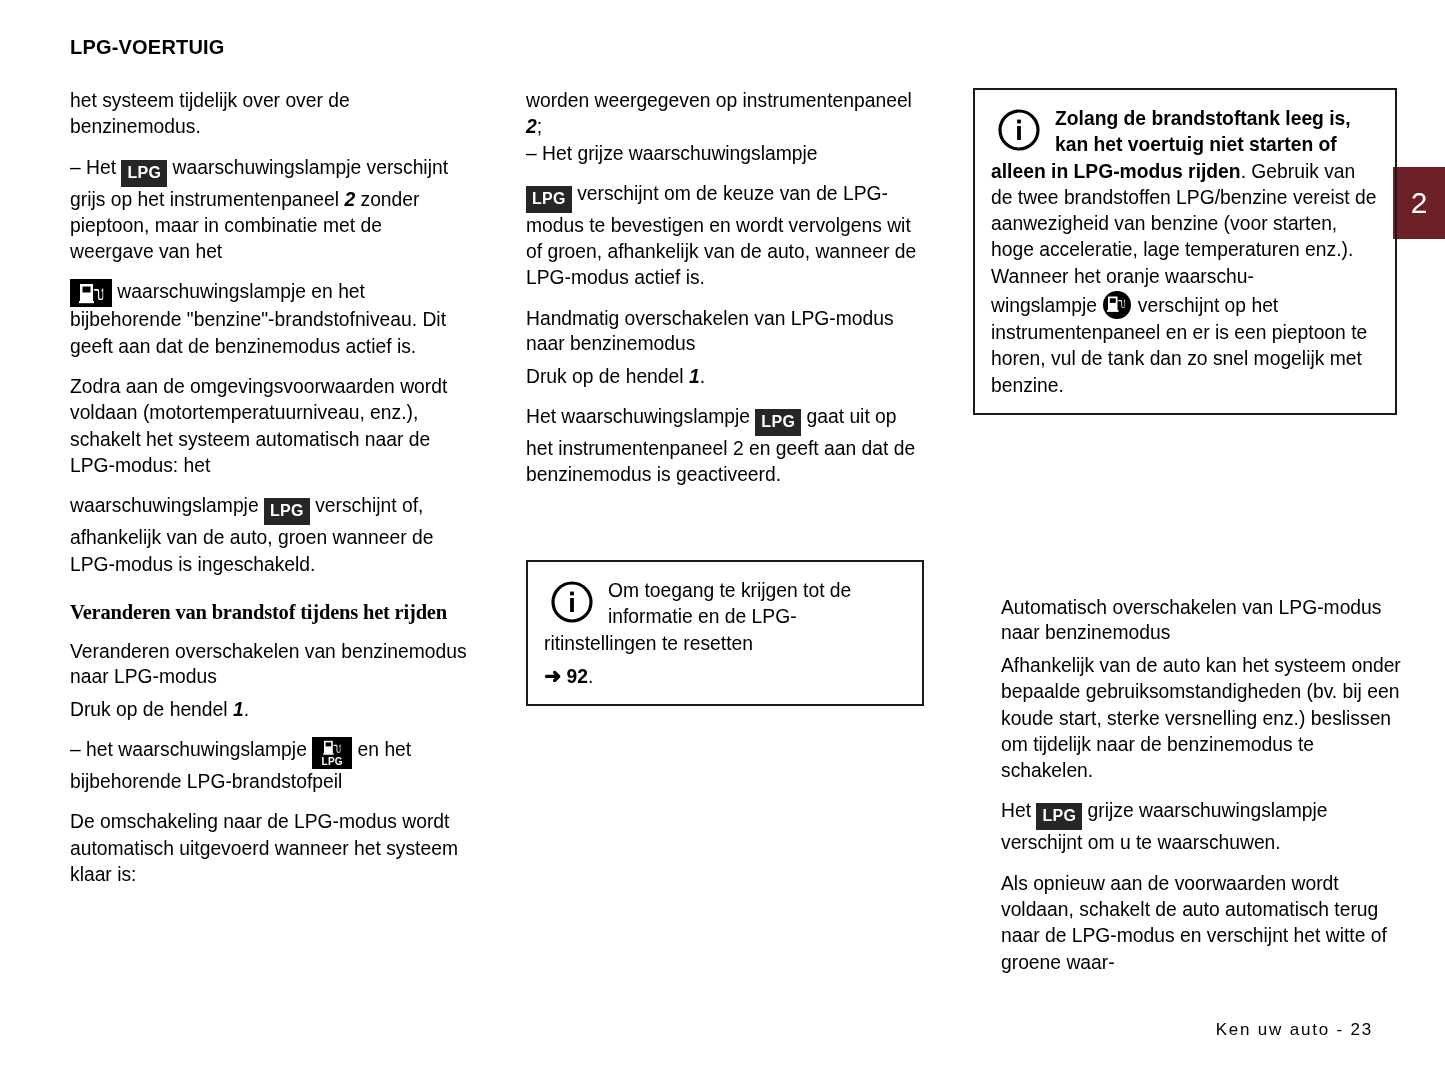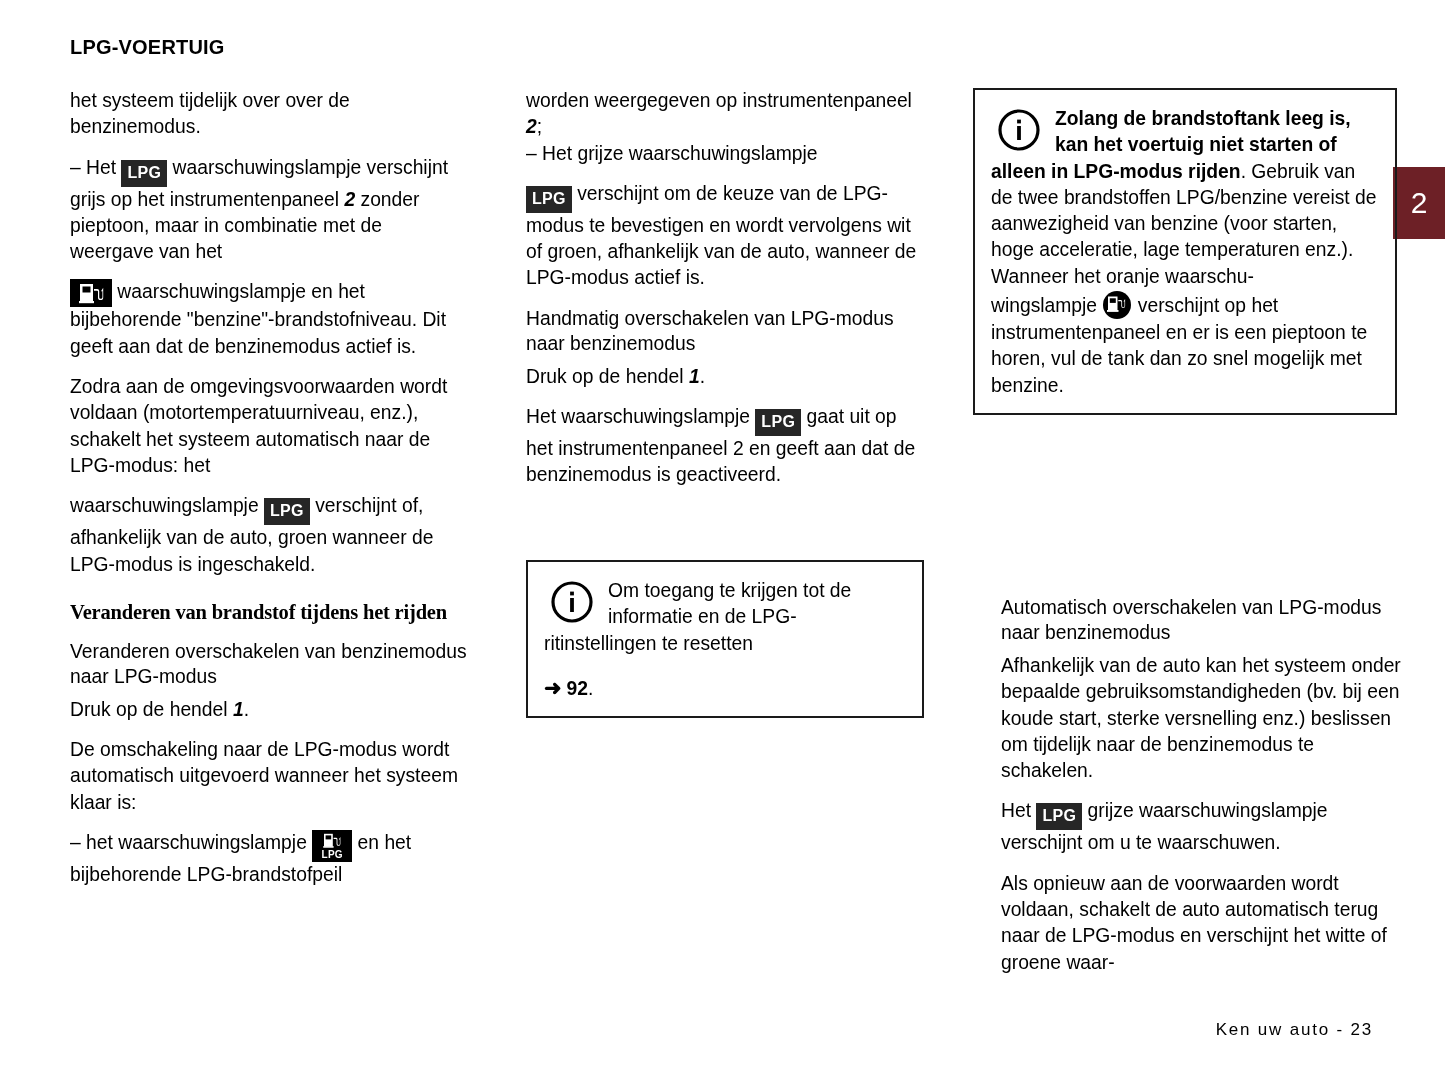--- a/index.html
+++ b/index.html
@@ -148,21 +148,21 @@
     top: 560px;
     width: 398px;
   }
   .box-warn {
     position: absolute;
     left: 973px;
     top: 88px;
     width: 424px;
   }
 
-  .arrow-line { margin-top: 18px; }
+  .arrow-line { margin-top: 6px; }
   .arrow-glyph {
     font-weight: bold;
     font-size: 21px;
     padding-right: 5px;
   }
   .ref-num { font-weight: bold; }
 
   
   .footer {
     position: absolute;
@@ -217,38 +217,38 @@
       <span>verschijnt of, afhankelijk van de auto, groen wanneer de LPG-modus is ingeschakeld.</span>
     </p>
 
     <h2 class="sec-head">Veranderen van brandstof tijdens het rijden</h2>
 
     <h3 class="sub-head">Veranderen overschakelen van benzinemodus naar LPG-modus</h3>
 
     <p class="para">
       <span>Druk op de hendel</span>
       <span class="it">1</span><span>.</span>
-    </p>
-
-    <p class="para">
-      <span>De omschakeling naar de LPG-modus wordt automatisch uitgevoerd wanneer het systeem klaar is:</span>
     </p>
 
     <p class="para">
       <span>– het waarschuwingslampje</span>
       <span class="pump-tile with-label">
         <svg width="24" height="16" viewBox="0 0 26 20" aria-hidden="true">
           <rect x="3" y="1" width="11" height="16" fill="#ffffff"></rect>
           <rect x="5" y="3" width="7" height="5" fill="#000000"></rect>
           <rect x="2" y="16.4" width="13" height="2" fill="#ffffff"></rect>
           <path d="M15 6 h3 a1.8 1.8 0 0 1 1.8 1.8 v5.6 a1.5 1.5 0 0 0 3 0 V8 h-1.3 l2 -3.1 v8.7 a2.4 2.4 0 0 1 -4.8 0 V8.3 a0.8 0.8 0 0 0 -0.8 -0.8 H15 Z" fill="#ffffff"></path>
         </svg>
         <span class="plabel">LPG</span>
       </span>
       <span>en het bijbehorende LPG-brandstofpeil</span>
+    </p>
+
+    <p class="para">
+      <span>De omschakeling naar de LPG-modus wordt automatisch uitgevoerd wanneer het systeem klaar is:</span>
     </p>
 
   </div>
 
   <div class="col col-2">
 
     <p class="para tight">
       <span>worden weergegeven op instrumentenpaneel</span>
       <span class="it">2</span><span>;</span>
     </p>

